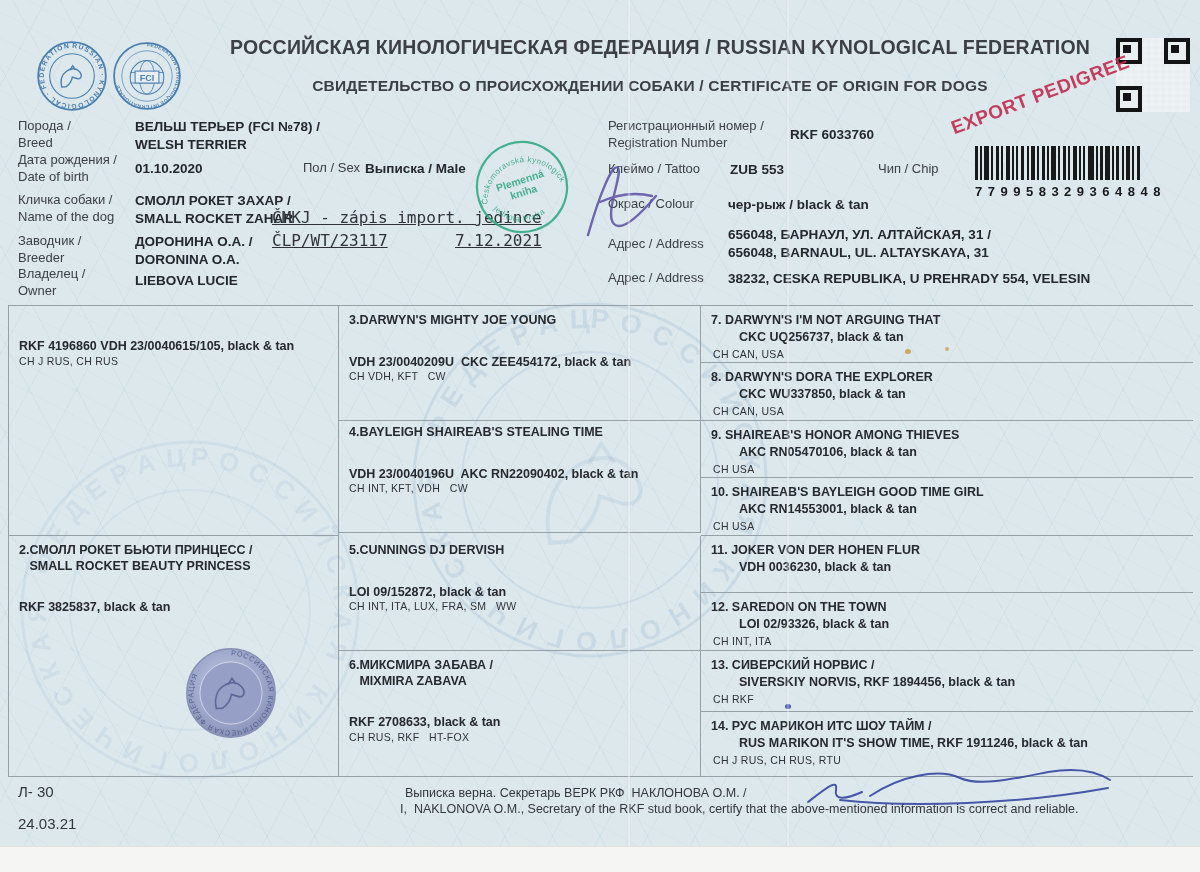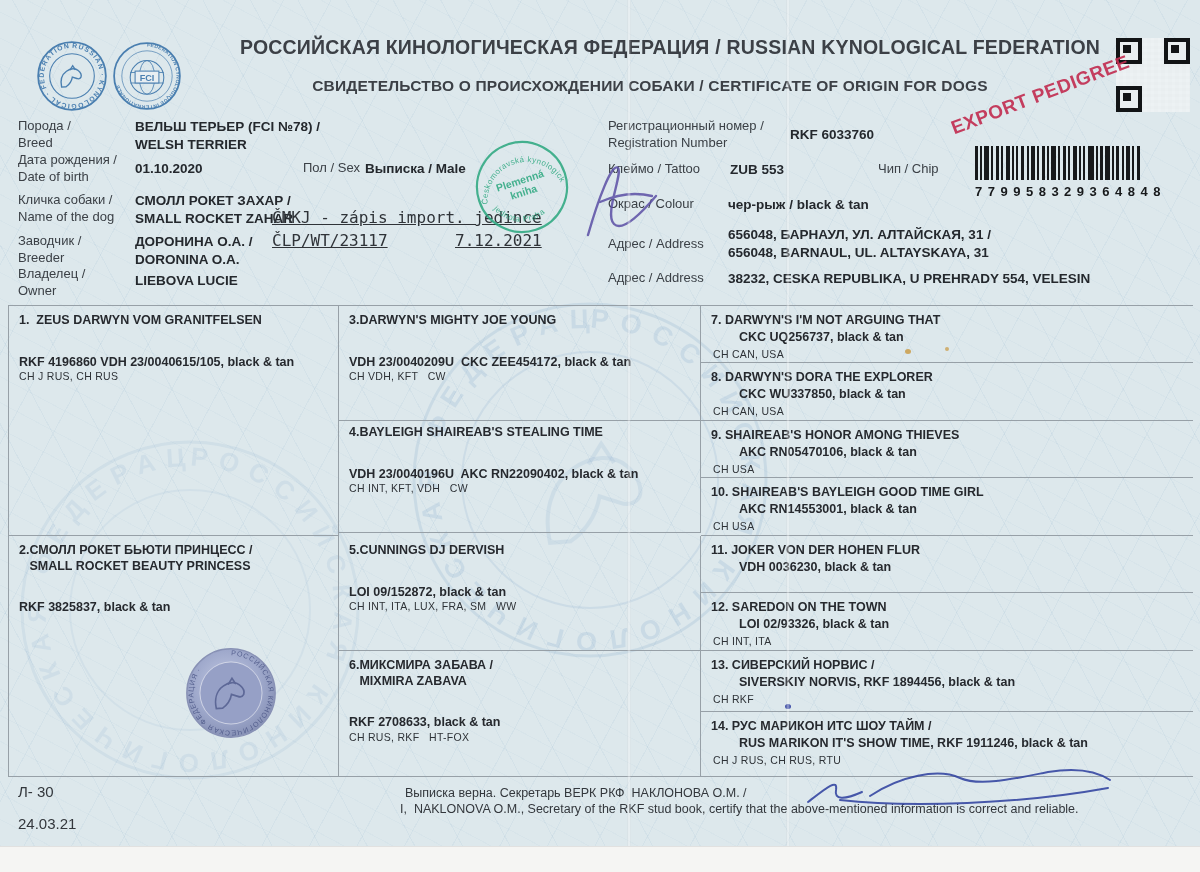--- a/index.html
+++ b/index.html
@@ -93,21 +93,21 @@
       <textPath href="#fci-arc">FEDERATION CYNOLOGIQUE INTERNATIONALE</textPath>
     </text>
     <circle cx="50" cy="52" r="24" fill="none" stroke="#4a7fb0" stroke-width="1.5"></circle>
     <ellipse cx="50" cy="52" rx="11" ry="24" fill="none" stroke="#4a7fb0" stroke-width="1.2"></ellipse>
     <line x1="26" y1="45" x2="74" y2="45" stroke="#4a7fb0" stroke-width="1.2"></line>
     <line x1="26" y1="60" x2="74" y2="60" stroke="#4a7fb0" stroke-width="1.2"></line>
     <rect x="33" y="43" width="34" height="17" fill="#e8eef2" stroke="#4a7fb0" stroke-width="1.5"></rect>
     <text x="50" y="56.5" font-size="13" font-weight="bold" fill="#4a7fb0" text-anchor="middle">FCI</text>
   </svg>
 
-  <div class="abs title" style="left:230px;top:36px;width:880px;text-align:center;z-index:2">РОССИЙСКАЯ КИНОЛОГИЧЕСКАЯ ФЕДЕРАЦИЯ / RUSSIAN KYNOLOGICAL FEDERATION</div>
+  <div class="abs title" style="left:230px;top:36px;width:880px;z-index:2">РОССИЙСКАЯ КИНОЛОГИЧЕСКАЯ ФЕДЕРАЦИЯ / RUSSIAN KYNOLOGICAL FEDERATION</div>
   <div class="abs subtitle" style="left:210px;top:77px;width:880px;text-align:center;z-index:2">СВИДЕТЕЛЬСТВО О ПРОИСХОЖДЕНИИ СОБАКИ / CERTIFICATE OF ORIGIN FOR DOGS</div>
 
   <div class="abs export-stamp" style="left:952px;top:118px;z-index:3">EXPORT PEDIGREE</div>
 
   <div class="abs qr" style="left:1116px;top:38px;z-index:2">
     <div class="finder" style="left:0;top:0"></div>
     <div class="finder" style="right:0;top:0"></div>
     <div class="finder" style="left:0;bottom:0"></div>
   </div>
 
@@ -215,21 +215,20 @@
   <div class="abs label" style="left:608px;top:236px">Адрес / Address</div>
   <div class="abs value pre" style="left:728px;top:226px">656048, БАРНАУЛ, УЛ. АЛТАЙСКАЯ, 31 /
 656048, BARNAUL, UL. ALTAYSKAYA, 31</div>
 
   <div class="abs label" style="left:608px;top:270px">Адрес / Address</div>
   <div class="abs value" style="left:728px;top:270px">38232, CESKA REPUBLIKA, U PREHRADY 554, VELESIN</div>
 
   <div id="ped-table" class="abs">
 
     <div class="ped-cell gen1 br" style="left:0;top:0;width:330px;height:230px">
-      <div class="ped-name pre">1.  ZEUS DARWYN VOM GRANITFELSEN</div>
       <div class="ped-reg pre">RKF 4196860 VDH 23/0040615/105, black &amp; tan</div>
       <div class="ped-titles pre">CH J RUS, CH RUS</div>
     </div>
     <div class="ped-cell gen1 br no-bb" style="left:0;top:230px;width:330px;height:240px">
       <div class="ped-name pre">2.СМОЛЛ РОКЕТ БЬЮТИ ПРИНЦЕСС /
    SMALL ROCKET BEAUTY PRINCESS</div>
       <div class="ped-reg pre">RKF 3825837, black &amp; tan</div>
       <div class="ped-titles pre"></div>
     </div>
 

